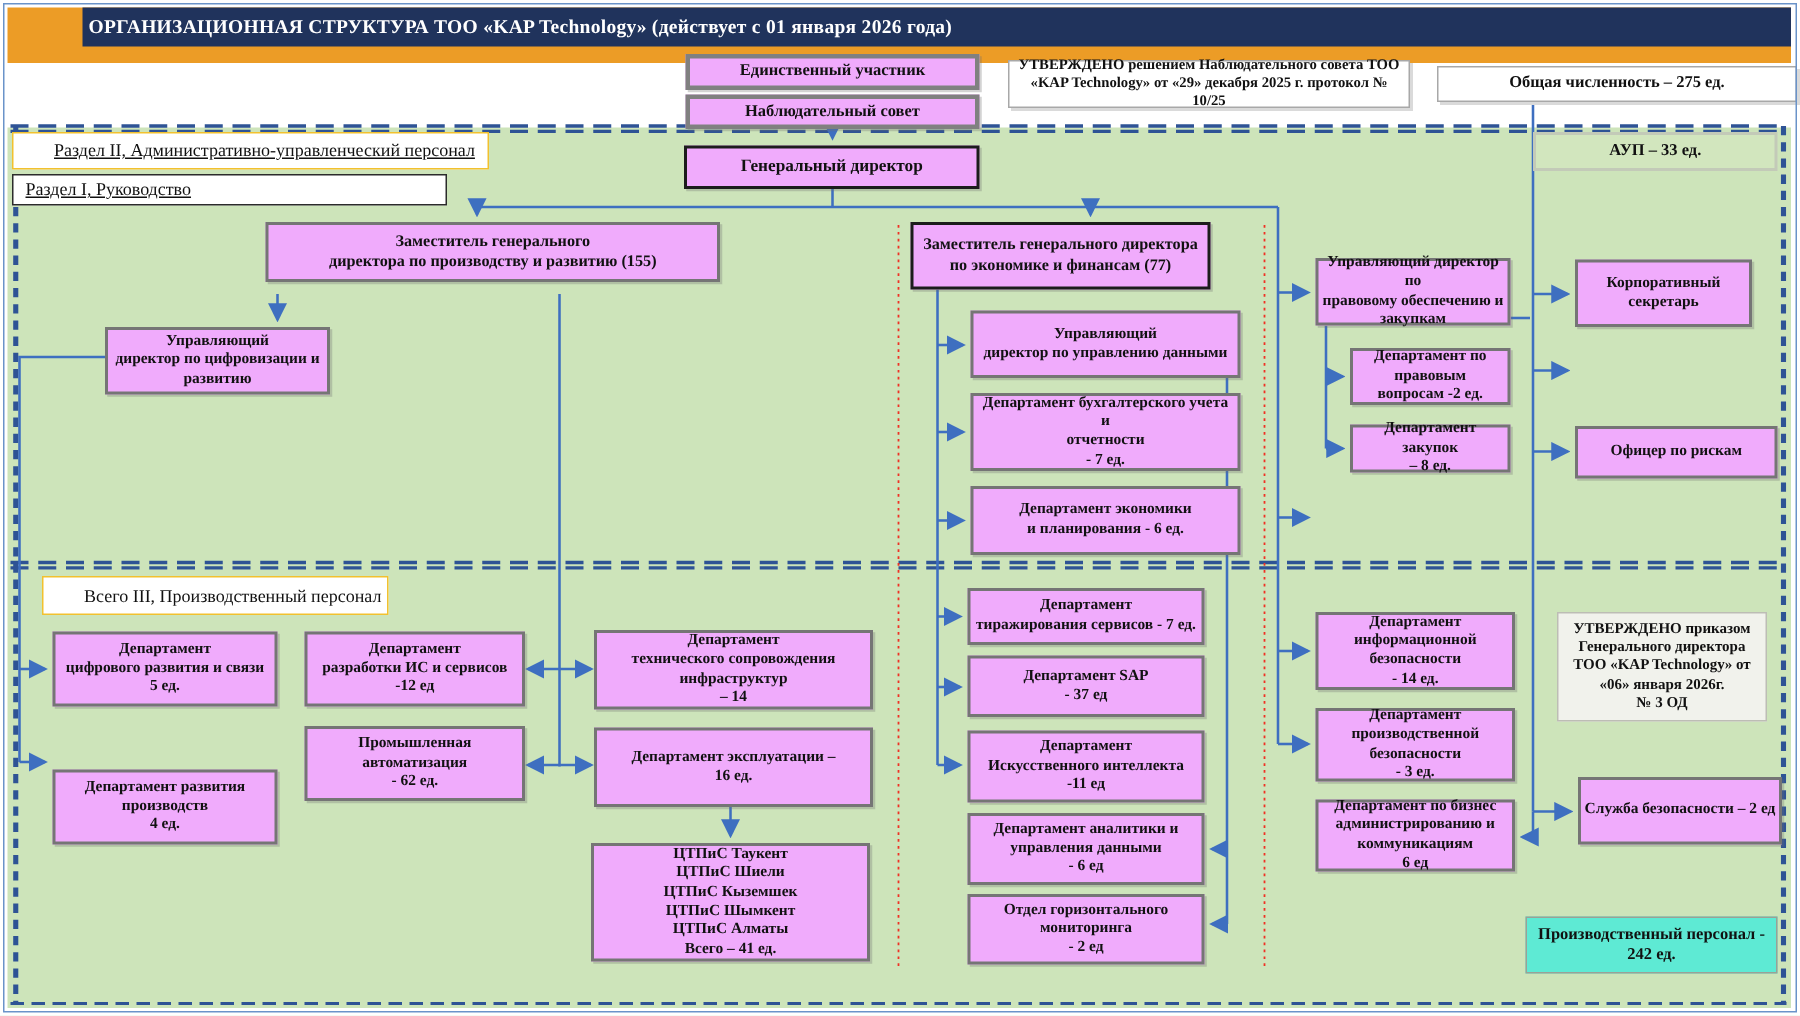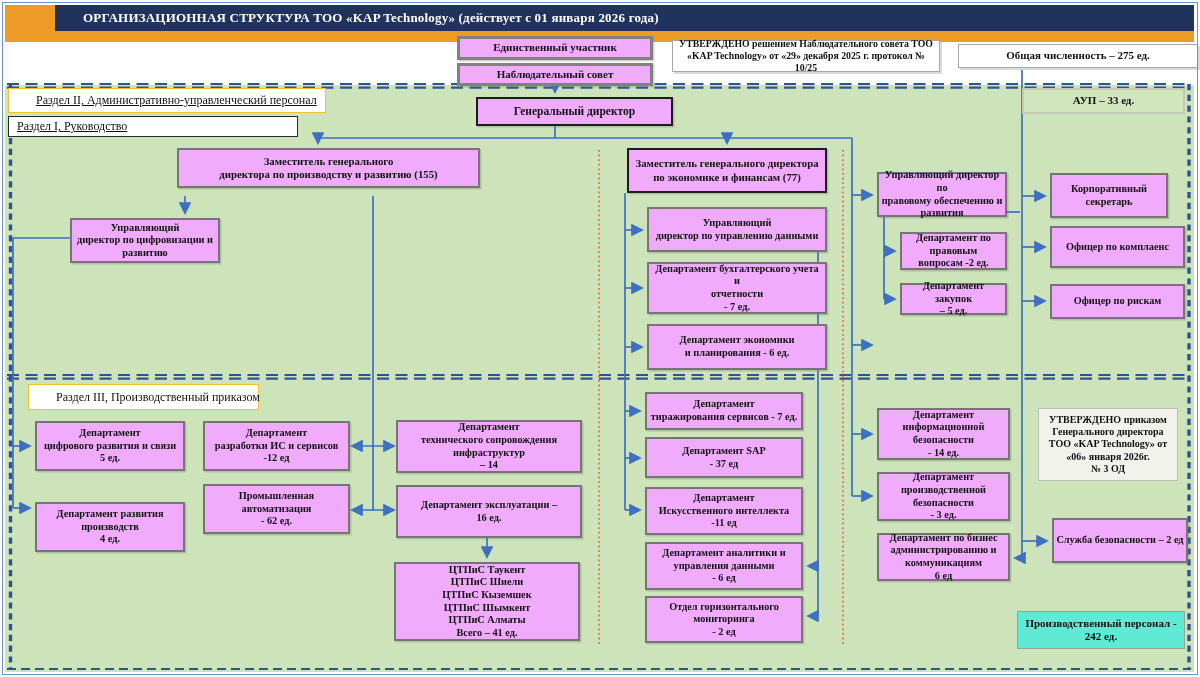--- a/index.html
+++ b/index.html
@@ -3,33 +3,33 @@
 <meta charset="utf-8">
 <style>
   html,body{margin:0;padding:0;background:#fff;}
   #stage{
     position:relative;width:1200px;height:677px;overflow:hidden;background:#fff;
     font-family:"Liberation Serif","DejaVu Serif",serif;color:#111;
   }
   #frame{position:absolute;left:2px;top:2px;right:2px;bottom:2px;border:1.6px solid #6a93c9;pointer-events:none;z-index:9;}
   #titlebar{
     position:absolute;left:55px;top:5px;width:1139px;height:26px;background:#20335C;
-    display:flex;align-items:center;padding-left:28px;box-sizing:border-box;
+    display:flex;align-items:center;padding-left:4px;box-sizing:border-box;
     color:#fff;font-weight:bold;font-size:13px;z-index:3;letter-spacing:.2px;
   }
   #orange-strip{position:absolute;left:5px;top:5px;width:1189px;height:37px;background:#EC9C26;z-index:1;}
   #green-panel{position:absolute;left:5px;top:85px;width:1189px;height:587px;background:#CDE4BA;z-index:1;}
   #connectors{position:absolute;left:0;top:0;width:1200px;height:677px;z-index:2;pointer-events:none;}
   .node{
     position:absolute;background:#f0abfc;border:2.4px solid #757575;
     display:flex;align-items:center;justify-content:center;text-align:center;
     font-weight:bold;font-size:10.3px;line-height:1.22;white-space:pre-line;
     padding:1px 2px;box-sizing:border-box;z-index:3;box-shadow:1.5px 1.5px 0 rgba(110,110,110,.30);
   }
-  .b-black{border:2.8px solid #1c1c1c;margin-left:20px;}
+  .b-black{border:2.8px solid #1c1c1c;}
   .topbox{border:3px solid #808080;font-size:11px;}
   .whitebox{background:#fff;border:1.2px solid #a8a8a8;box-shadow:2px 2px 0 rgba(150,150,150,.35);}
   .count-box{background:#D2E6BE;border:2px solid #c3cab8;box-shadow:none;font-size:11px;}
   .softbox{background:#f1f2ec;border:1.2px solid #bdbdb5;box-shadow:none;font-size:10px;}
   .prod-total{background:#5eead4;border:1.4px solid #9ba196;box-shadow:none;font-size:11px;}
   .sec-label{
     background:#fff;font-weight:normal;font-size:12px;justify-content:flex-start;
     padding-left:8px;white-space:nowrap;box-shadow:none;
   }
   .underlined{text-decoration:underline;}
@@ -113,62 +113,61 @@
   </svg>
 
   <div class="node topbox" style="left:457px;top:36px;width:196px;height:24px">Единственный участник</div>
   <div class="node topbox" style="left:457px;top:63px;width:196px;height:23px">Наблюдательный совет</div>
   <div class="node whitebox fs98" style="left:672px;top:40px;width:268px;height:32px">УТВЕРЖДЕНО решением Наблюдательного совета ТОО
 «KAP Technology» от «29» декабря 2025 г. протокол № 10/25</div>
   <div class="node whitebox" style="left:958px;top:44px;width:240px;height:24px;font-size:11px">Общая численность – 275 ед.</div>
 
   <div class="node sec-label gold underlined" style="left:8px;top:88px;width:318px;height:25px">Раздел  II, Административно-управленческий  персонал</div>
   <div class="node sec-label blk underlined" style="left:8px;top:116px;width:290px;height:21px">Раздел  I, Руководство</div>
-  <div class="node sec-label gold" style="left:28px;top:384px;width:231px;height:26px">Раздел  III, Производственный  приказом</div>
+  <div class="node sec-label gold" style="left:28px;top:384px;width:231px;height:26px">Всего  III, Производственный  персонал</div>
   <div class="node count-box" style="left:1022px;top:88px;width:163px;height:26px">АУП – 33 ед.</div>
 
   <div class="node b-black fs115" style="left:456px;top:97px;width:197px;height:29px">Генеральный директор</div>
   <div class="node fs108" style="left:177px;top:148px;width:303px;height:40px">Заместитель генерального
 директора по производству и развитию (155)</div>
   <div class="node b-black fs108" style="left:607px;top:148px;width:200px;height:45px">Заместитель генерального директора
 по экономике и финансам (77)</div>
 
   <div class="node" style="left:70px;top:218px;width:150px;height:45px">Управляющий
 директор по цифровизации и
 развитию</div>
   <div class="node" style="left:647px;top:207px;width:180px;height:45px">Управляющий
 директор по управлению данными</div>
   <div class="node" style="left:647px;top:262px;width:180px;height:52px">Департамент бухгалтерского учета и
 отчетности
 - 7 ед.</div>
   <div class="node" style="left:647px;top:324px;width:180px;height:46px">Департамент экономики
 и планирования - 6 ед.</div>
   <div class="node" style="left:877px;top:172px;width:130px;height:45px">Управляющий директор по
 правовому обеспечению и
-развития</div>
+закупкам</div>
   <div class="node" style="left:900px;top:232px;width:107px;height:38px">Департамент по
 правовым
 вопросам -2 ед.</div>
   <div class="node" style="left:900px;top:283px;width:107px;height:32px">Департамент закупок
-– 5 ед.</div>
+– 8 ед.</div>
   <div class="node" style="left:1050px;top:173px;width:118px;height:45px">Корпоративный секретарь</div>
-  <div class="node" style="left:1050px;top:226px;width:135px;height:42px">Офицер по комплаенс</div>
   <div class="node" style="left:1050px;top:284px;width:135px;height:35px">Офицер по рискам</div>
 
   <div class="node" style="left:35px;top:421px;width:150px;height:50px">Департамент
 цифрового развития и связи
 5 ед.</div>
   <div class="node" style="left:203px;top:421px;width:147px;height:50px">Департамент
 разработки ИС и сервисов
 -12 ед</div>
   <div class="node" style="left:396px;top:420px;width:186px;height:53px">Департамент
 технического сопровождения
 инфраструктур
 – 14</div>
-  <div class="node" style="left:35px;top:502px;width:150px;height:50px">Департамент развития
+  <div class="node" style="left:35px;top:513px;width:150px;height:50px">Департамент развития
 производств
 4 ед.</div>
   <div class="node" style="left:203px;top:484px;width:147px;height:50px">Промышленная
 автоматизация
 - 62 ед.</div>
   <div class="node" style="left:396px;top:485px;width:186px;height:53px">Департамент  эксплуатации –
 16 ед.</div>
   <div class="node" style="left:394px;top:562px;width:186px;height:79px">ЦТПиС Таукент
 ЦТПиС Шиели
 ЦТПиС Кыземшек

